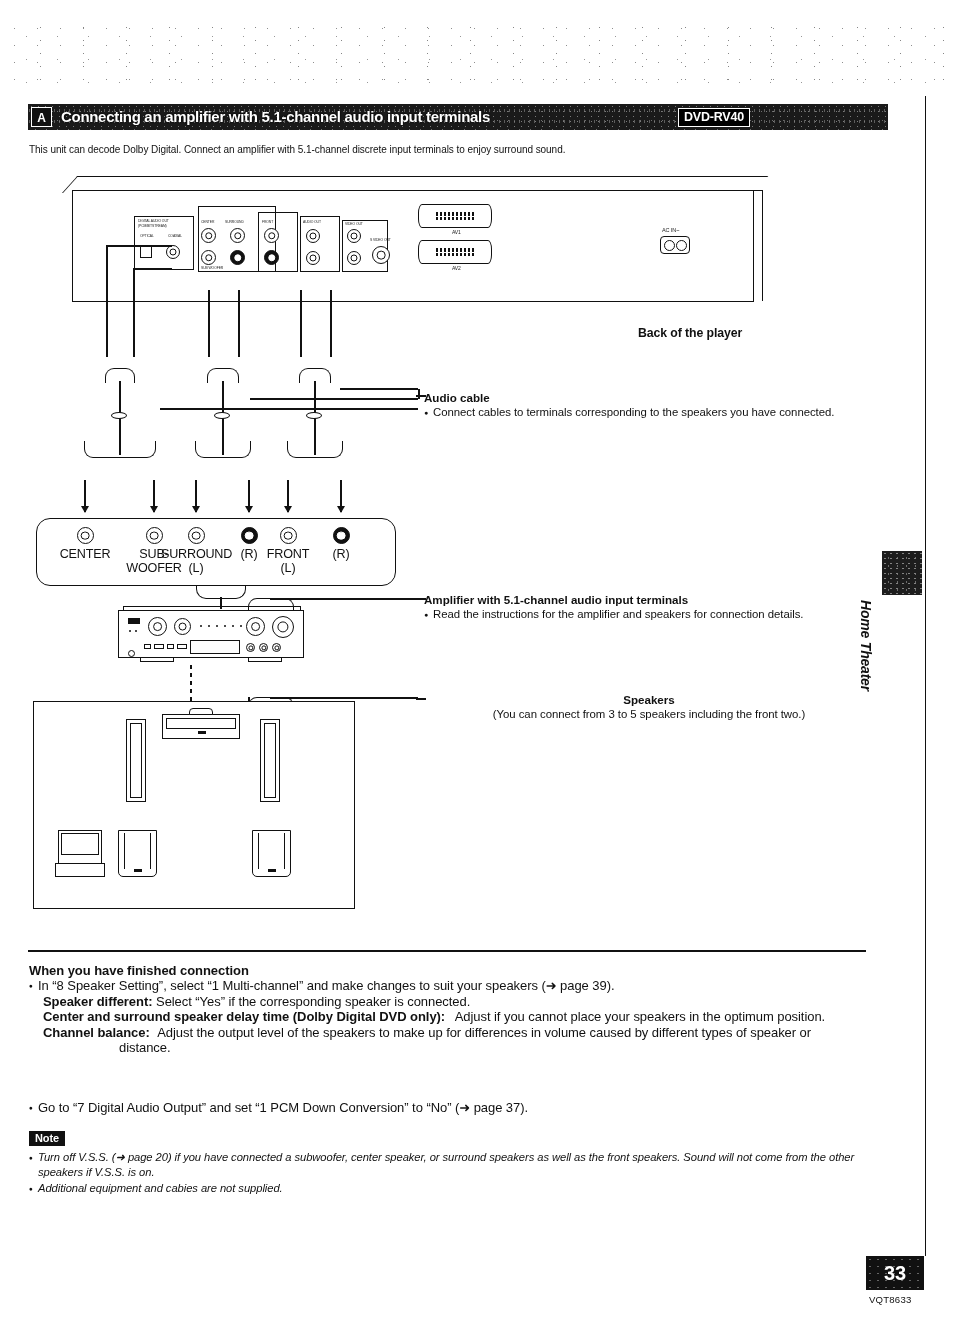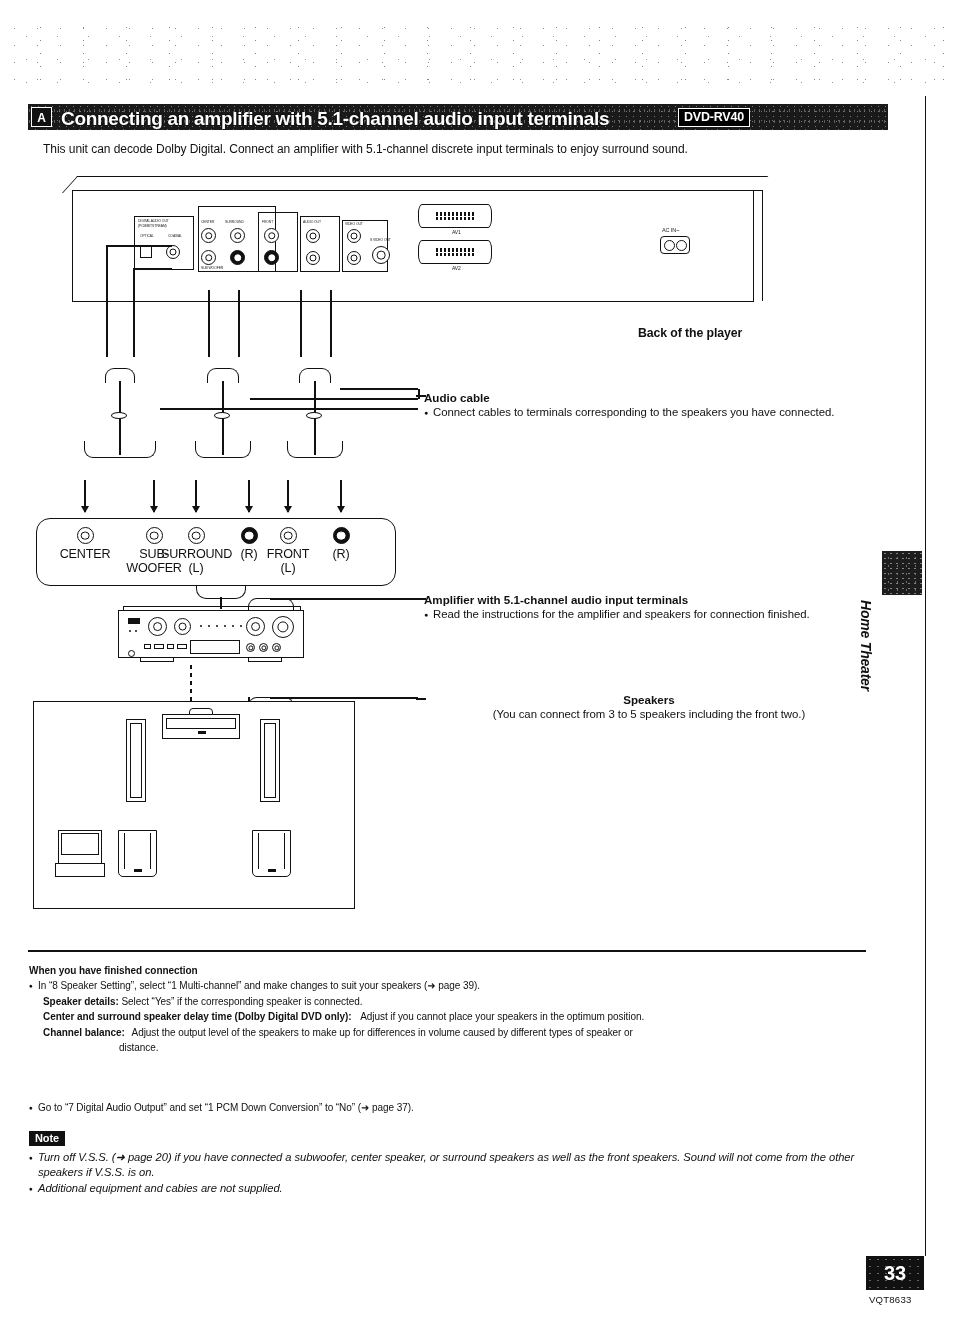--- a/index.html
+++ b/index.html
@@ -36,32 +36,32 @@
     background-size:7px 5px, 11px 9px, 5px 11px;
     background-position:0 0,2px 3px,4px 1px;
   }
   .hdr-letter{
     position:absolute;left:3px;top:3px;width:21px;height:20px;background:#111;
     color:#fff;font-size:12px;font-weight:bold;text-align:center;line-height:20px;
     border:1px solid #fff;box-sizing:border-box;z-index:3;
   }
   .hdr-title{
     position:absolute;left:33px;top:4px;z-index:3;
-    color:#fff;font-size:19px;font-weight:bold;letter-spacing:-.3px;
+    color:#fff;font-size:15px;font-weight:bold;letter-spacing:-.3px;
     text-shadow:0 0 1px #000,0 0 2px #000;white-space:nowrap;
   }
   .hdr-badge{
     position:absolute;left:650px;top:4px;z-index:4;
     background:#000;color:#fff;font-size:12.5px;font-weight:bold;
     padding:1px 5px 2px 5px;border:1px solid #fff;letter-spacing:-.2px;
   }
 
   .intro{
     position:absolute;left:29px;top:142px;width:800px;
-    font-size:12px;line-height:15px;letter-spacing:-.05px;margin-left:14px;
+    font-size:10px;line-height:15px;letter-spacing:-.05px;
   }
 
   
   .rearpanel{position:absolute;left:62px;top:176px;width:700px;height:135px;}
   .rp-body{
     position:absolute;left:10px;top:14px;width:680px;height:110px;
     border:1.4px solid #111;background:#fff;
   }
   .rp-topface{
     position:absolute;left:0;top:0;width:690px;height:16px;
@@ -187,21 +187,21 @@
     background-size:6px 5px,9px 8px;background-position:0 0,2px 3px;
   }
   .tab-text{
     position:absolute;left:874px;top:600px;width:130px;
     font-size:14px;font-style:italic;font-weight:bold;letter-spacing:-.2px;
     transform:rotate(90deg);transform-origin:left top;white-space:nowrap;
   }
 
   
   .divider{position:absolute;left:28px;top:950px;width:838px;height:1.8px;background:#111;}
-  .bottom{position:absolute;left:29px;top:963px;width:840px;font-size:10px;line-height:15.4px;letter-spacing:-.06px;}
+  .bottom{position:absolute;left:29px;top:963px;width:840px;font-size:13px;line-height:15.4px;letter-spacing:-.06px;}
   .bold{font-weight:bold;}
   .bullet{position:relative;padding-left:9px;}
   .bullet::before{content:"\25CF";position:absolute;left:0;top:0;font-size:6.5px;line-height:15.4px;}
   .indent1{padding-left:14px;}
   .indent2{padding-left:118px;}
   .indent3{padding-left:90px;}
 
   .notebox{
     position:absolute;left:29px;top:1131px;background:#111;color:#fff;
     font-size:11px;font-weight:bold;padding:1px 6px 2px 6px;letter-spacing:-.1px;
@@ -499,21 +499,21 @@
     <ul>
       <li>Connect cables to terminals corresponding to the speakers you have connected.</li>
     </ul>
   </div>
   <div class="leadv" style="left:418px;top:389px;height:10px;"></div>
   <div class="leader" style="left:416px;top:395px;width:10px;"></div>
 
   <div class="anno" style="left:424px;top:592px;width:450px;">
     <div class="t">Amplifier with 5.1-channel audio input terminals</div>
     <ul>
-      <li>Read the instructions for the amplifier and speakers for connection finished.</li>
+      <li>Read the instructions for the amplifier and speakers for connection details.</li>
     </ul>
   </div>
   <div class="leader" style="left:416px;top:598px;width:10px;"></div>
 
   <div class="anno" style="left:424px;top:692px;width:450px;text-align:center;">
     <div class="t">Speakers</div>
     <div>(You can connect from 3 to 5 speakers including the front two.)</div>
   </div>
   <div class="leader" style="left:416px;top:698px;width:10px;"></div>
 
@@ -522,21 +522,21 @@
     <div class="grain"></div>
   </div>
   <div class="tab-text">Home Theater</div>
 
   <div class="divider"></div>
 
   <div class="bottom">
     <div class="bold">When you have finished connection</div>
     <div class="bullet">In “8 Speaker Setting”, select “1 Multi-channel” and make changes to suit your speakers (➜ page 39).</div>
     <div class="indent1">
-      <span class="bold">Speaker details:</span>
+      <span class="bold">Speaker different:</span>
       <span>Select “Yes” if the corresponding speaker is connected.</span>
     </div>
     <div class="indent1">
       <span class="bold">Center and surround speaker delay time (Dolby Digital DVD only):</span>
       <span style="margin-left:6px;">Adjust if you cannot place your speakers in the optimum position.</span>
     </div>
     <div class="indent1">
       <span class="bold">Channel balance:</span>
       <span style="margin-left:4px;">Adjust the output level of the speakers to make up for differences in volume caused by different types of speaker or</span>
     </div>

